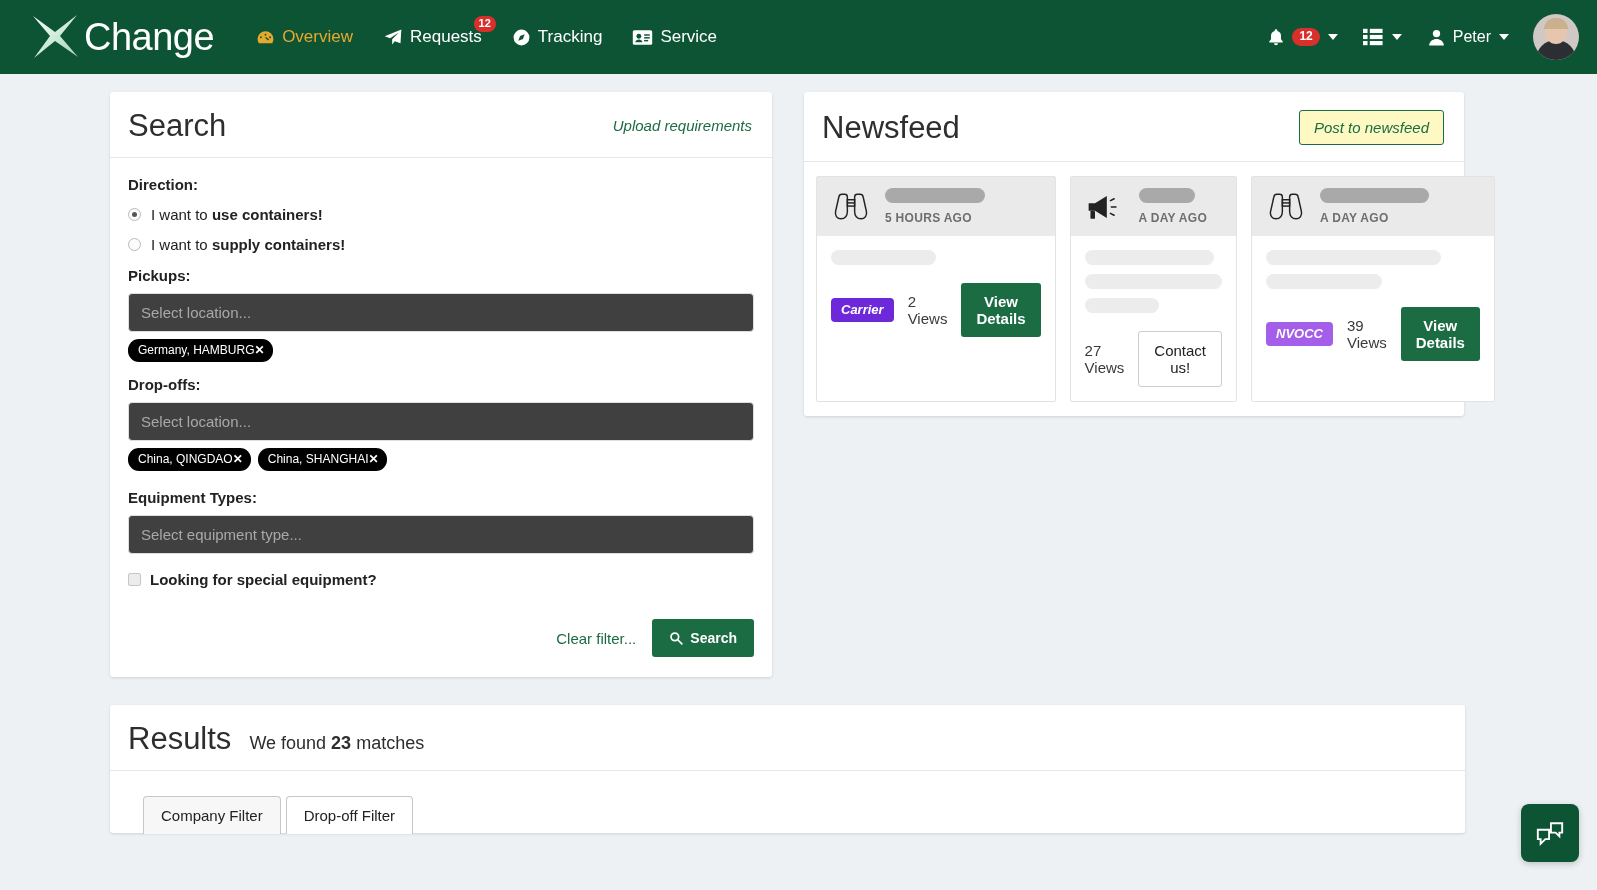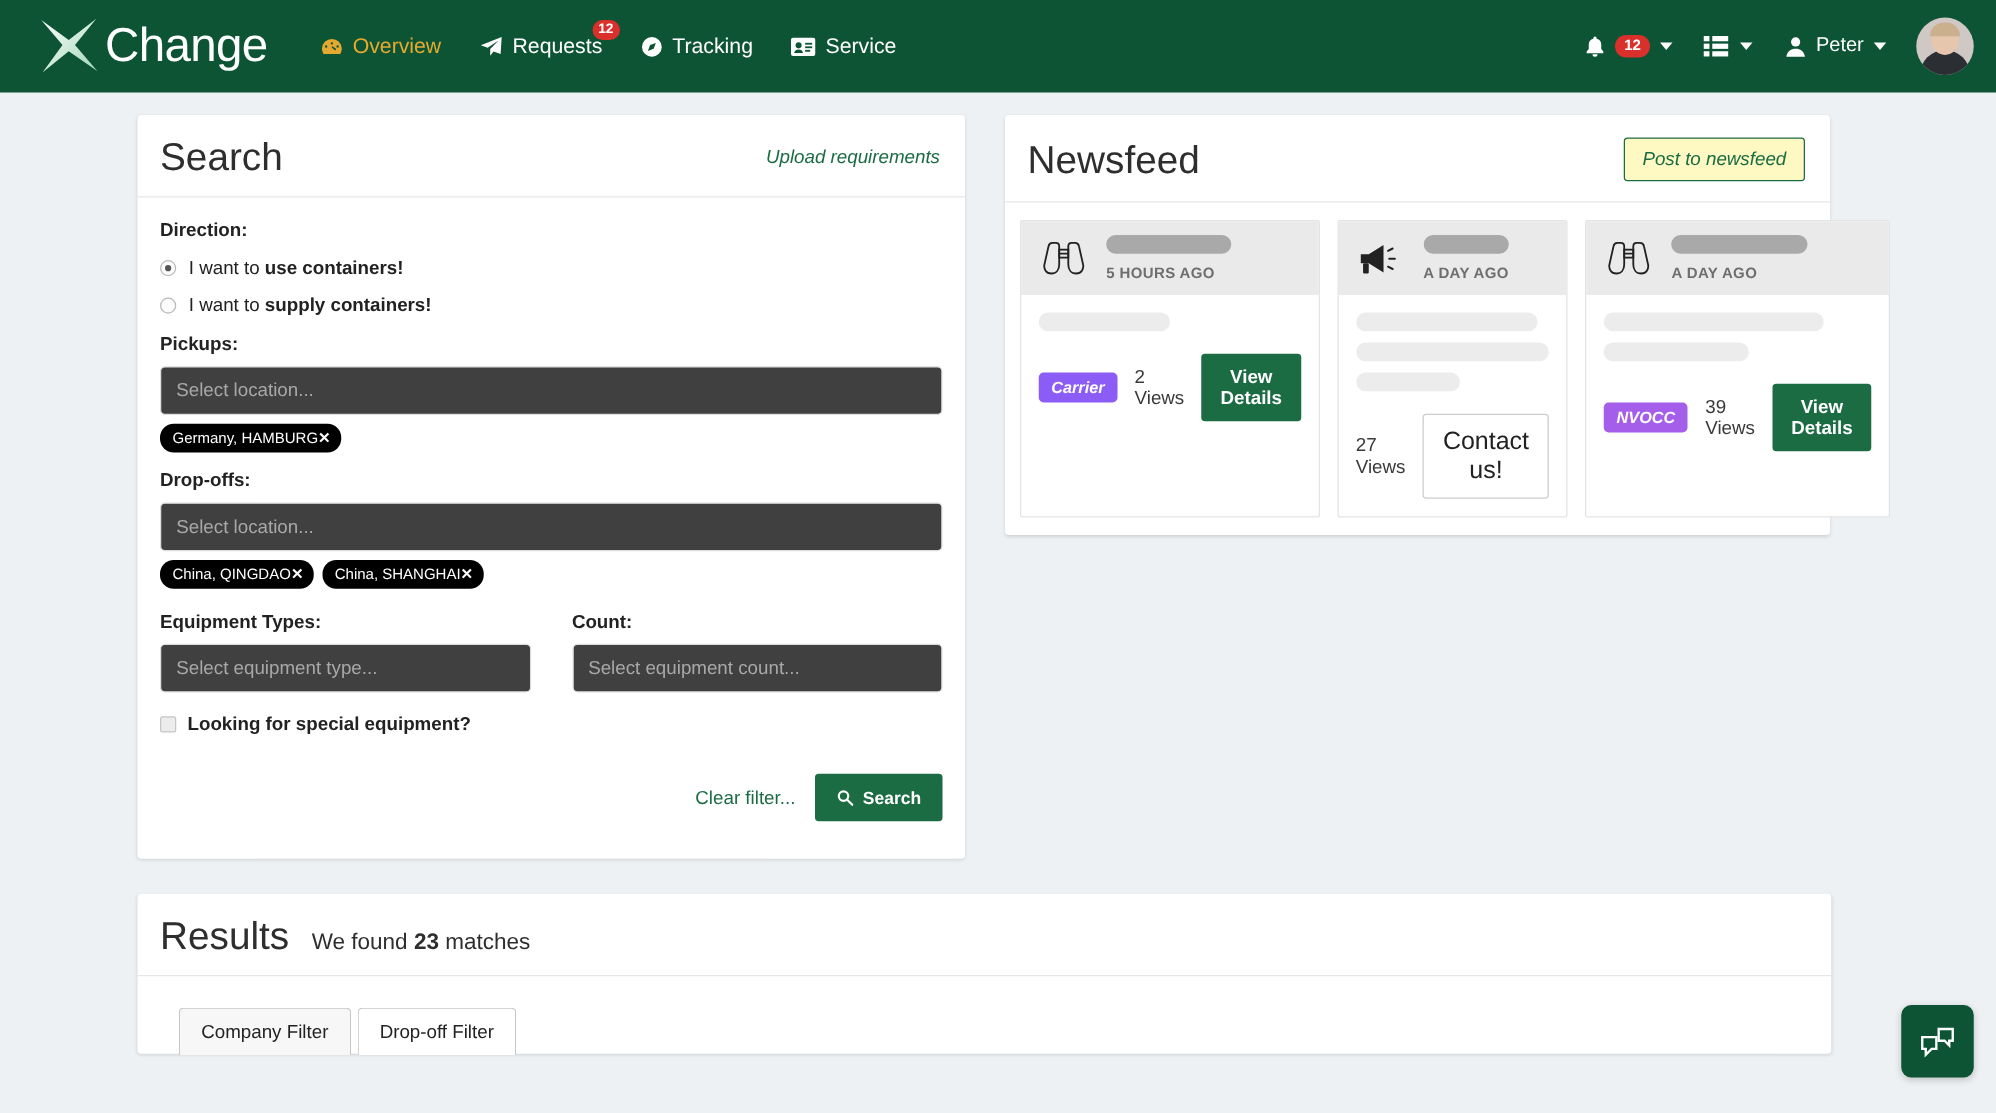--- a/index.html
+++ b/index.html
@@ -84,21 +84,21 @@
     color: #1b6b43; font-style: italic; font-size: 15px; cursor: pointer;
   }
   .btn-outline {
     border: 1px solid #1b6b43; color: #1b6b43; background: #fef9c3;
     font-style: italic; font-size: 15px; padding: 8px 14px;
     border-radius: 3px; cursor: pointer;
   }
 
   
   .search-card { width: 662px; flex: none; }
-  .search-body { padding: 18px 18px 30px 18px; }
+  .search-body { padding: 18px 18px 20px 18px; }
   .lbl { font-size: 15px; font-weight: 700; color: #222; display:block; }
   .mt14 { margin-top: 14px; }
   .radio-row { display: flex; align-items: center; gap: 10px; margin-top: 13px; }
   .radio {
     width: 13px; height: 13px; border-radius: 50%;
     border: 1px solid #b9b9b9; background: #fcfcfc; flex: none; position: relative;
   }
   .radio.checked::after {
     content:''; position:absolute; left:3px; top:3px;
     width:5px; height:5px; border-radius:50%; background:#555;
@@ -153,21 +153,21 @@
     color: #fff; font-style: italic; font-weight: 700; font-size: 13px;
     border-radius: 4px; padding: 4px 10px 5px 10px;
   }
   .views { margin-left: auto; font-size: 15px; color: #3a3a3a; }
   .btn-sm-green {
     background: #1b6b43; color: #fff; border: none; border-radius: 3px;
     font-size: 15px; font-weight: 700; padding: 10px 15px; cursor: pointer;
   }
   .btn-sm-outline {
     background: #fff; color: #222; border: 1px solid #ccc; border-radius: 3px;
-    font-size: 20px; padding: 10px 15px; cursor: pointer;
+    font-size: 15px; padding: 10px 15px; cursor: pointer;
   }
 
   
   .results-card { margin-top: 28px; width: 1355px; }
   .results-head {
     display: flex; align-items: baseline; gap: 18px;
     padding: 18px 20px 16px 18px; border-bottom: 1px solid #e7e7e7;
   }
   .results-sub { font-size: 18px; color: #2e2e2e; }
   .results-sub b { font-weight: 700; }
@@ -326,24 +326,20 @@
               <span class="x">✕</span>
             </span>
           </div>
         </div>
 
         <div class="two-col">
           <div>
             <span class="lbl">Equipment Types:</span>
             <div class="field">Select equipment type...</div>
           </div>
-          <div>
-            <span class="lbl">Count:</span>
-            <div class="field">Select equipment count...</div>
-          </div>
         </div>
 
         <div class="check-row">
           <span class="checkbox"></span>
           <span class="check-label">Looking for special equipment?</span>
         </div>
 
         <div class="actions">
           <span class="link-italic" style="font-style:normal;margin-left:24px;">Clear filter...</span>
           <button class="btn-green">
@@ -375,21 +371,21 @@
             </svg>
             <div class="post-head-txt">
               <div class="skel" style="width:64%"></div>
               <div class="post-time">5 HOURS AGO</div>
             </div>
           </div>
           <div class="post-body">
             <div class="skel-light" style="width:50%"></div>
           </div>
           <div class="post-foot">
-            <span class="badge" style="background:#8b5cf6">Carrier</span>
+            <span class="badge" style="background:#6d28d9">Carrier</span>
             <span class="views">2 Views</span>
             <button class="btn-sm-green">View Details</button>
           </div>
         </div>
 
         <div class="post">
           <div class="post-head">
             <svg width="40" height="34" viewBox="0 0 44 36" fill="#222">
               <path d="M4 14h7l13-8v24l-13-8H4z"></path>
               <rect x="6" y="22" width="5" height="9" rx="1"></rect>

